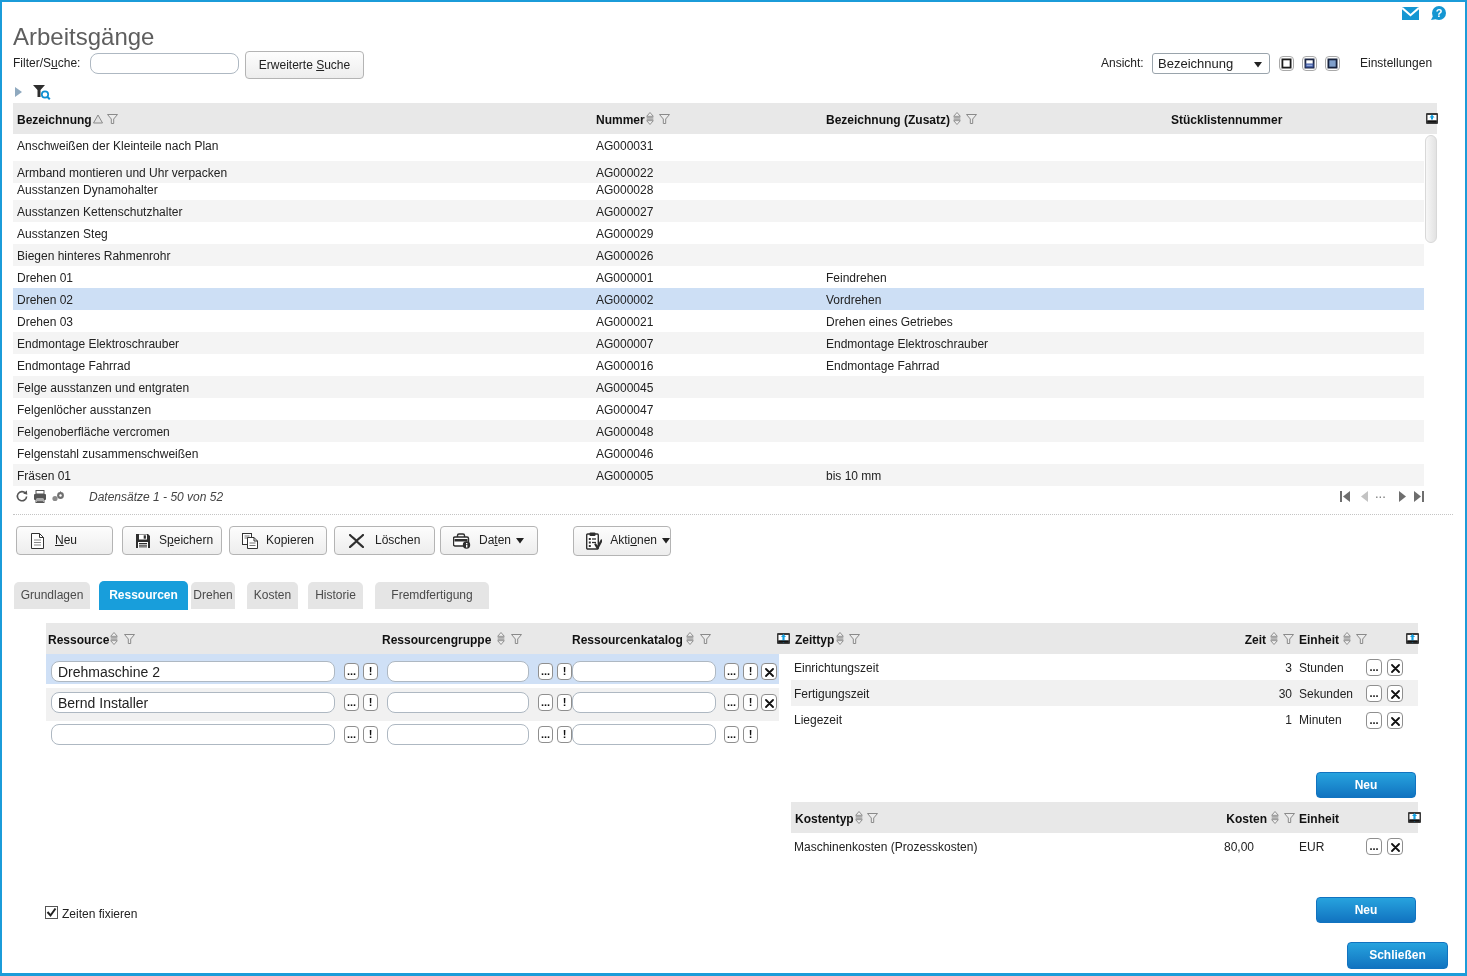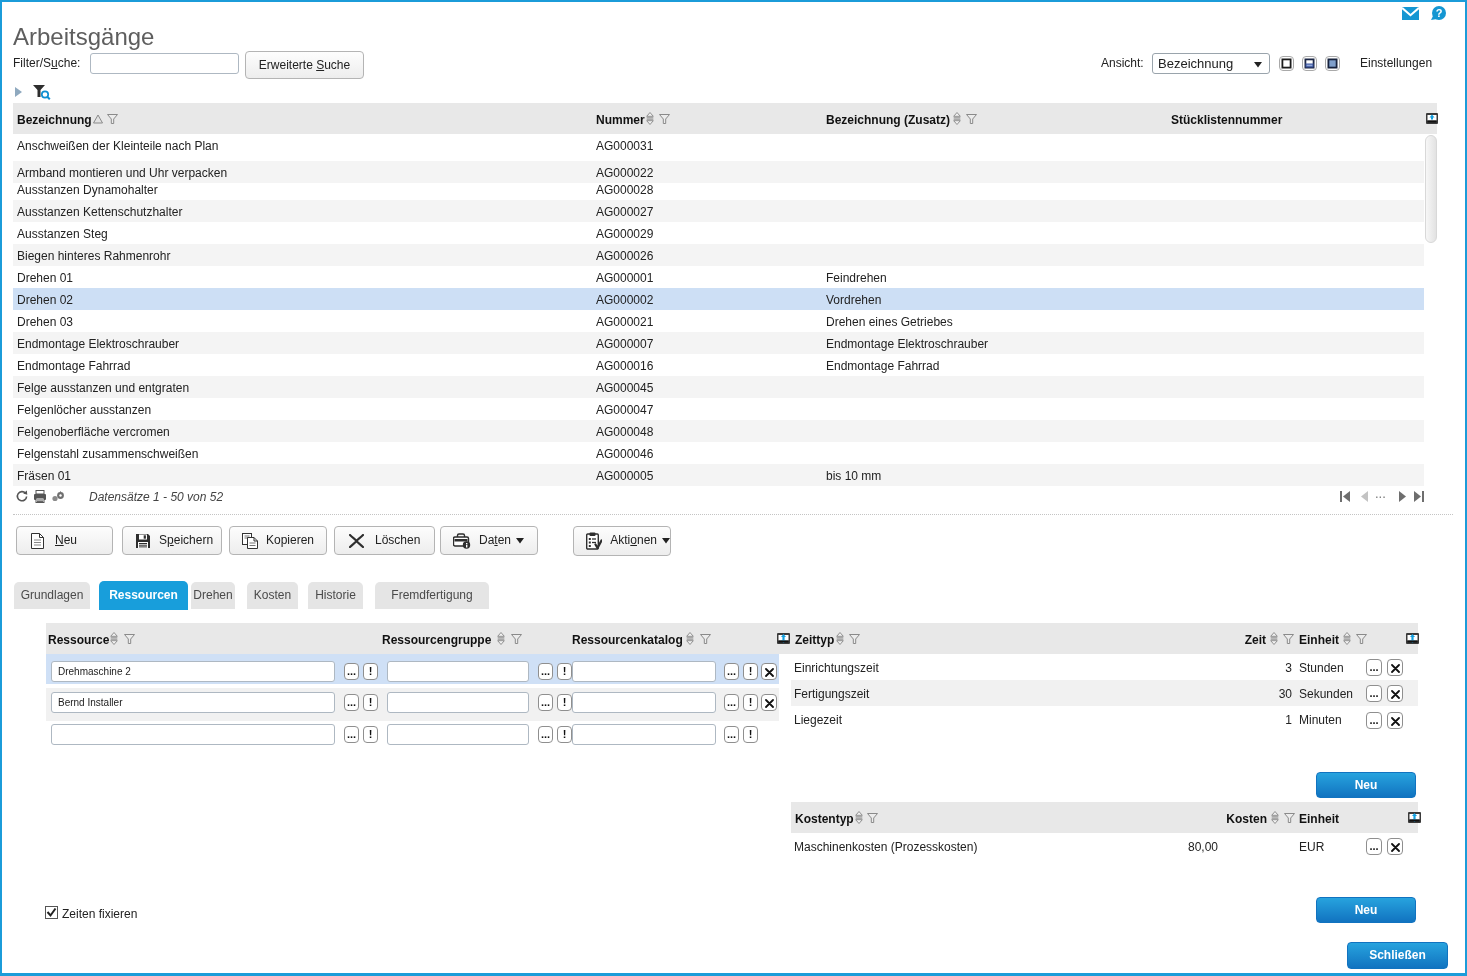--- a/index.html
+++ b/index.html
@@ -3,21 +3,21 @@
 <meta charset="utf-8">
 <style>
 *{margin:0;padding:0;box-sizing:border-box}
 html,body{width:1467px;height:976px;overflow:hidden}
 body{font-family:"Liberation Sans",sans-serif;background:#fff;position:relative}
 .win{position:absolute;left:0;top:0;width:1467px;height:976px;border:2px solid #1b9cd9;border-bottom-width:3px;background:#fff}
 .abs{position:absolute}
 .t13{font-size:12px;color:#222}
 .title{position:absolute;left:13px;top:23px;font-size:24px;color:#5e5e5e;letter-spacing:0px}
 
-.inp{position:absolute;background:#fff;border:1px solid #aeb8c2;border-radius:3px;font-size:10px;color:#222;padding:0 6px;font-family:"Liberation Sans",sans-serif}
+.inp{position:absolute;background:#fff;border:1px solid #aeb8c2;border-radius:8px;font-size:14px;color:#222;padding:0 6px;font-family:"Liberation Sans",sans-serif}
 .gbtn{position:absolute;background:linear-gradient(#fdfdfd,#ededed);border:1px solid #b4b4b4;border-radius:4px;font-size:12px;color:#222;text-align:center;font-family:"Liberation Sans",sans-serif}
 .bluebtn{position:absolute;background:linear-gradient(#27a3de,#1173c0);border:1px solid #1173c0;border-radius:4px;font-size:12px;font-weight:bold;color:#fff;text-align:center}
 
 .hdr{position:absolute;background:#e8e8e8}
 .hlabel{position:absolute;font-size:12px;font-weight:bold;color:#111;white-space:nowrap}
 .r{position:absolute;left:13px;width:1411px;height:22px;line-height:25px;font-size:12px;color:#222;white-space:nowrap}
 .r.alt{background:#f4f4f4}
 .r.sel{background:#cddff5}
 .r span{position:absolute;top:0}
 .c1{left:4px}.c2{left:583px}.c3{left:813px}
@@ -459,21 +459,21 @@
   </svg>
 <div class="hlabel" style="left:1299px;top:812px">Einheit</div>
 <svg class="ic" style="left:1408px;top:812px" width="13" height="11" viewBox="0 0 13 11">
     <rect x="0" y="0" width="13" height="11" rx="1" fill="#3a3a3a"></rect>
     <rect x="1.5" y="2" width="10" height="5.5" fill="#fff"></rect>
     <path d="M6.5 1 L9 4 H7.6 V7 H5.4 V4 H4 Z" fill="#14a0e0"></path>
     <path d="M6.5 10 L4 7.5 H9 Z" fill="#14a0e0"></path>
     <rect x="1.5" y="7.5" width="10" height="2" fill="#111"></rect>
   </svg>
 <div class="drow" style="left:794px;top:840px">Maschinenkosten (Prozesskosten)</div>
-<div class="drow" style="left:1188px;top:840px;width:102px;text-align:left">80,00</div>
+<div class="drow" style="left:1188px;top:840px;width:102px;text-align:center">80,00</div>
 <div class="drow" style="left:1299px;top:840px">EUR</div>
 <div class="sbtn" style="left:1366px;top:838px;width:16px">...</div>
 <div class="sbtn" style="left:1387px;top:838px;width:16px">
     <svg width="9" height="9" viewBox="0 0 9 9" style="position:absolute;left:3px;top:4px">
       <path d="M1 1 L8 8 M8 1 L1 8" stroke="#111" stroke-width="1.8" stroke-linecap="round"></path>
     </svg>
   </div>
 <div class="bluebtn" style="left:1316px;top:897px;width:100px;height:26px;line-height:24px">Neu</div>
 <div class="abs" style="left:45px;top:906px;width:13px;height:13px;background:#fff;border:1px solid #555">
 <svg width="11" height="11" viewBox="0 0 11 11" style="position:absolute;left:0;top:0">

